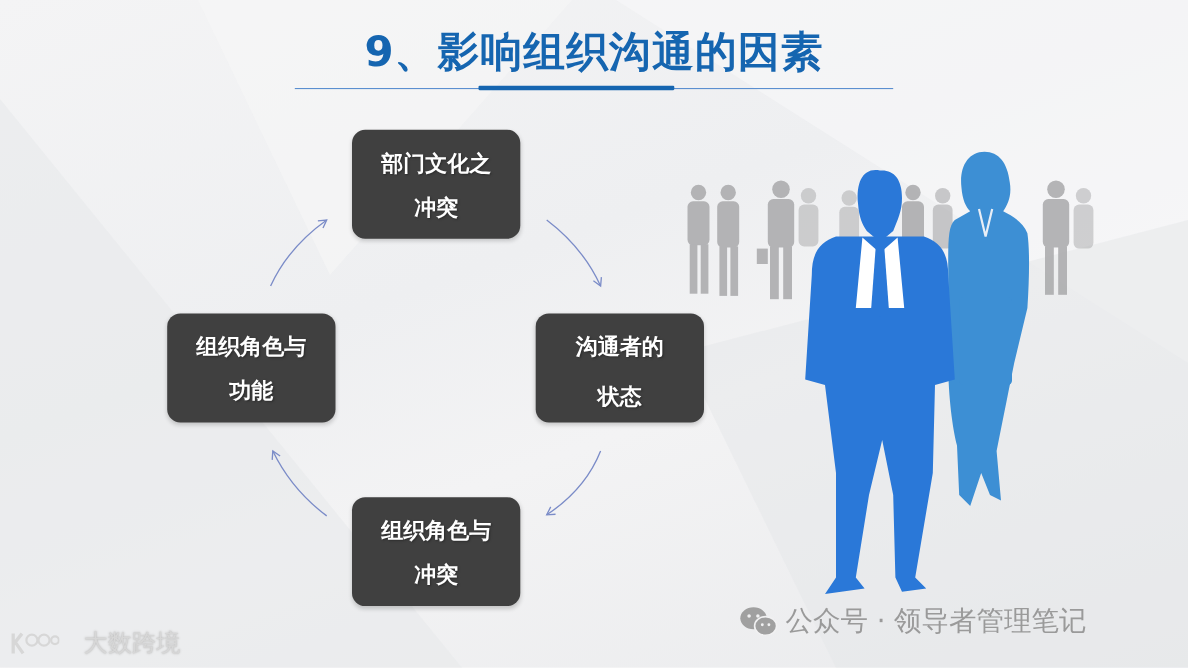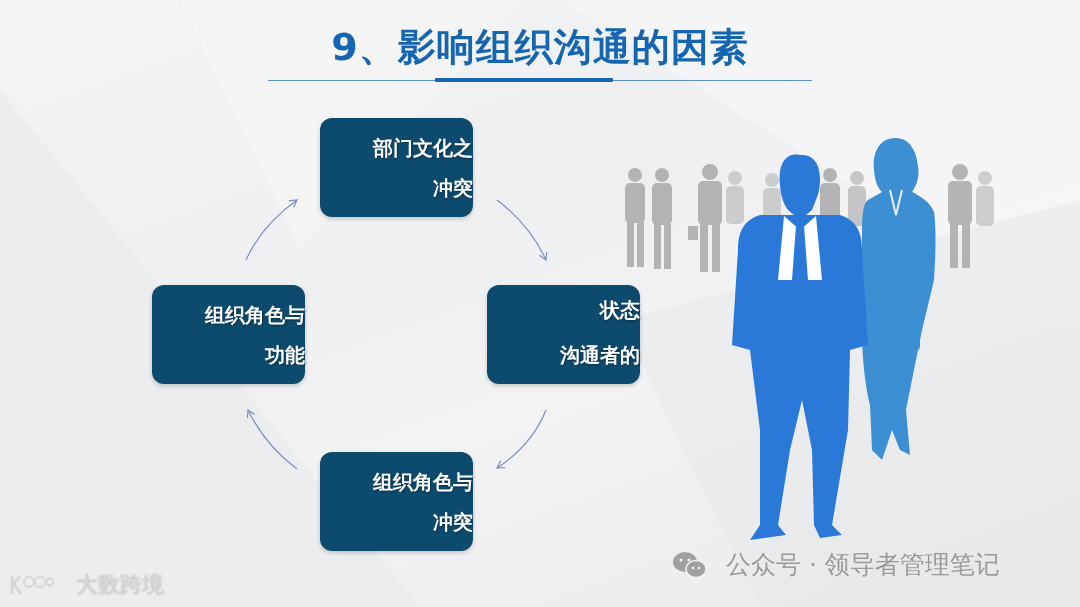--- a/index.html
+++ b/index.html
@@ -5,28 +5,28 @@
   html, body { margin:0; padding:0; }
   body { width:1080px; height:607px; overflow:hidden; position:relative;
     font-family: "DejaVu Sans", "Liberation Sans", sans-serif;
     background: linear-gradient(160deg, #f4f4f5 0%, #eeeff1 40%, #f3f3f4 60%, #e9eaec 100%); }
   .bg-facet { position:absolute; pointer-events:none; }
   .title { position:absolute; left:0; width:1080px; top:22px; text-align:center;
     font-size:38px; font-weight:bold; color:#1565b0; letter-spacing:1px; }
   .title-line { position:absolute; left:268px; width:544px; top:80px; height:1px; background:#5b8fd0; }
   .title-bar { position:absolute; left:435px; width:178px; top:78px; height:4px; background:#1565b0; border-radius:1px; }
   .node { position:absolute; width:153px; height:99px; border-radius:12px;
-    background:#0c4a6e; box-shadow: 0 2px 4px rgba(0,0,0,0.18);
-    color:#fff; font-weight:bold; font-size:20px; text-align:right;
+    background:#404040; box-shadow: 0 2px 4px rgba(0,0,0,0.18);
+    color:#fff; font-weight:bold; font-size:20px; text-align:center;
     display:flex; flex-direction:column; justify-content:center; line-height:40px;
     text-shadow: 1px 1px 2px rgba(0,0,0,0.35); }
   .node span { display:block; }
   .arrows { position:absolute; left:0; top:0; }
   .people { position:absolute; left:600px; top:130px; }
-  .watermark-right { position:absolute; left:672px; top:548px; display:flex; align-items:center; gap:18px;
+  .watermark-right { position:absolute; left:672px; top:548px; display:flex; align-items:center; gap:6px;
     color:#9a9a9a; font-size:25px; }
   .watermark-left { position:absolute; left:8px; top:570px; display:flex; align-items:center; gap:22px;
     color:#d7d7d7; font-size:22px; text-shadow:0 0 2px #aaa; }
 </style>
 </head>
 <body>
 
 <svg class="bg-facet" width="1080" height="607" style="left:0;top:0;">
   <polygon points="0,90 420,607 0,607" fill="#e8e9eb" opacity="0.6"></polygon>
   <polygon points="560,0 1080,0 1080,330" fill="#f7f7f8" opacity="0.7"></polygon>
@@ -48,22 +48,22 @@
   <path d="M546,410 Q532,445 497,468" fill="none" stroke="#7b8cc8" stroke-width="1.2" marker-end="url(#ah)"></path>
   <path d="M297,469 Q265,445 248,410" fill="none" stroke="#7b8cc8" stroke-width="1.2" marker-end="url(#ah)"></path>
   <path d="M246,260 Q262,225 297,200" fill="none" stroke="#7b8cc8" stroke-width="1.2" marker-end="url(#ah)"></path>
 </svg>
 
 <div class="node" style="left:320px;top:118px;">
   <span>部门文化之</span>
   <span>冲突</span>
 </div>
 <div class="node" style="left:487px;top:285px;">
+  <span style="line-height:50px;">沟通者的</span>
   <span>状态</span>
-  <span style="line-height:50px;">沟通者的</span>
 </div>
 <div class="node" style="left:320px;top:452px;">
   <span>组织角色与</span>
   <span>冲突</span>
 </div>
 <div class="node" style="left:152px;top:285px;">
   <span>组织角色与</span>
   <span>功能</span>
 </div>
 

